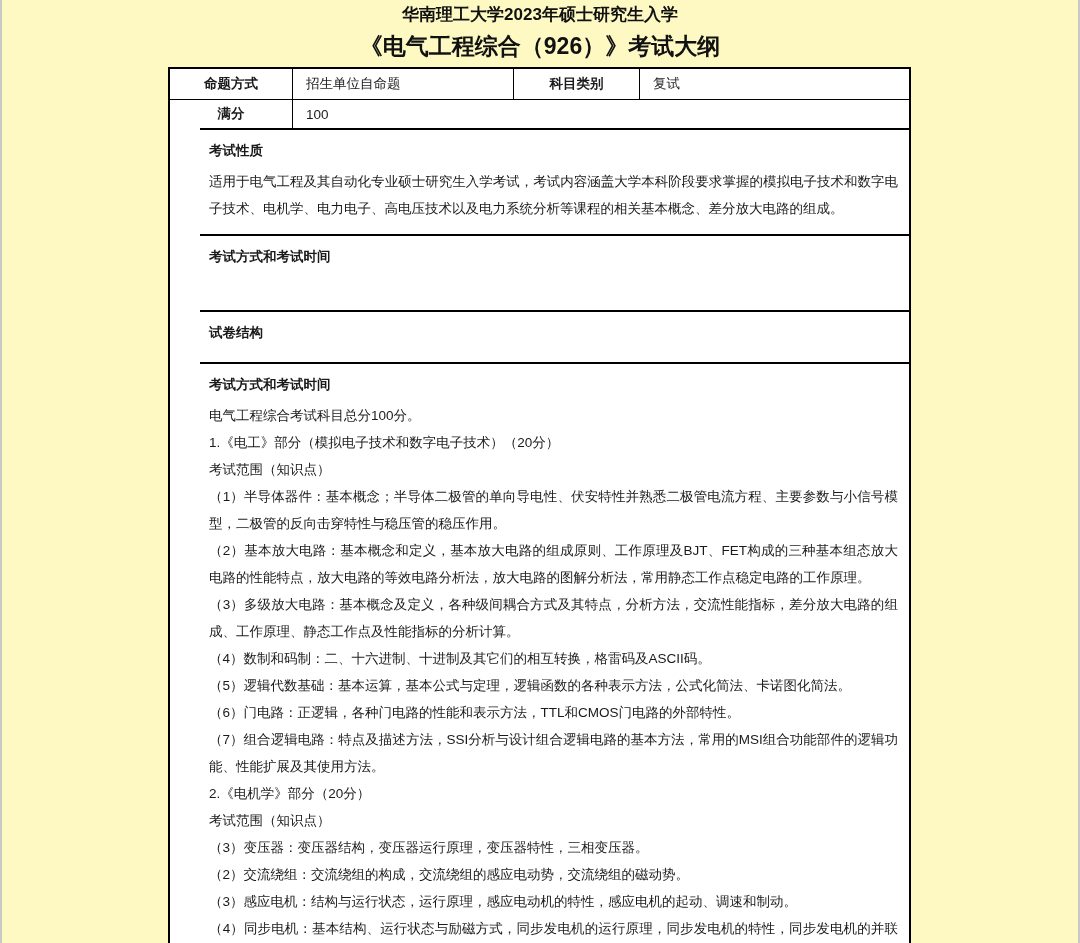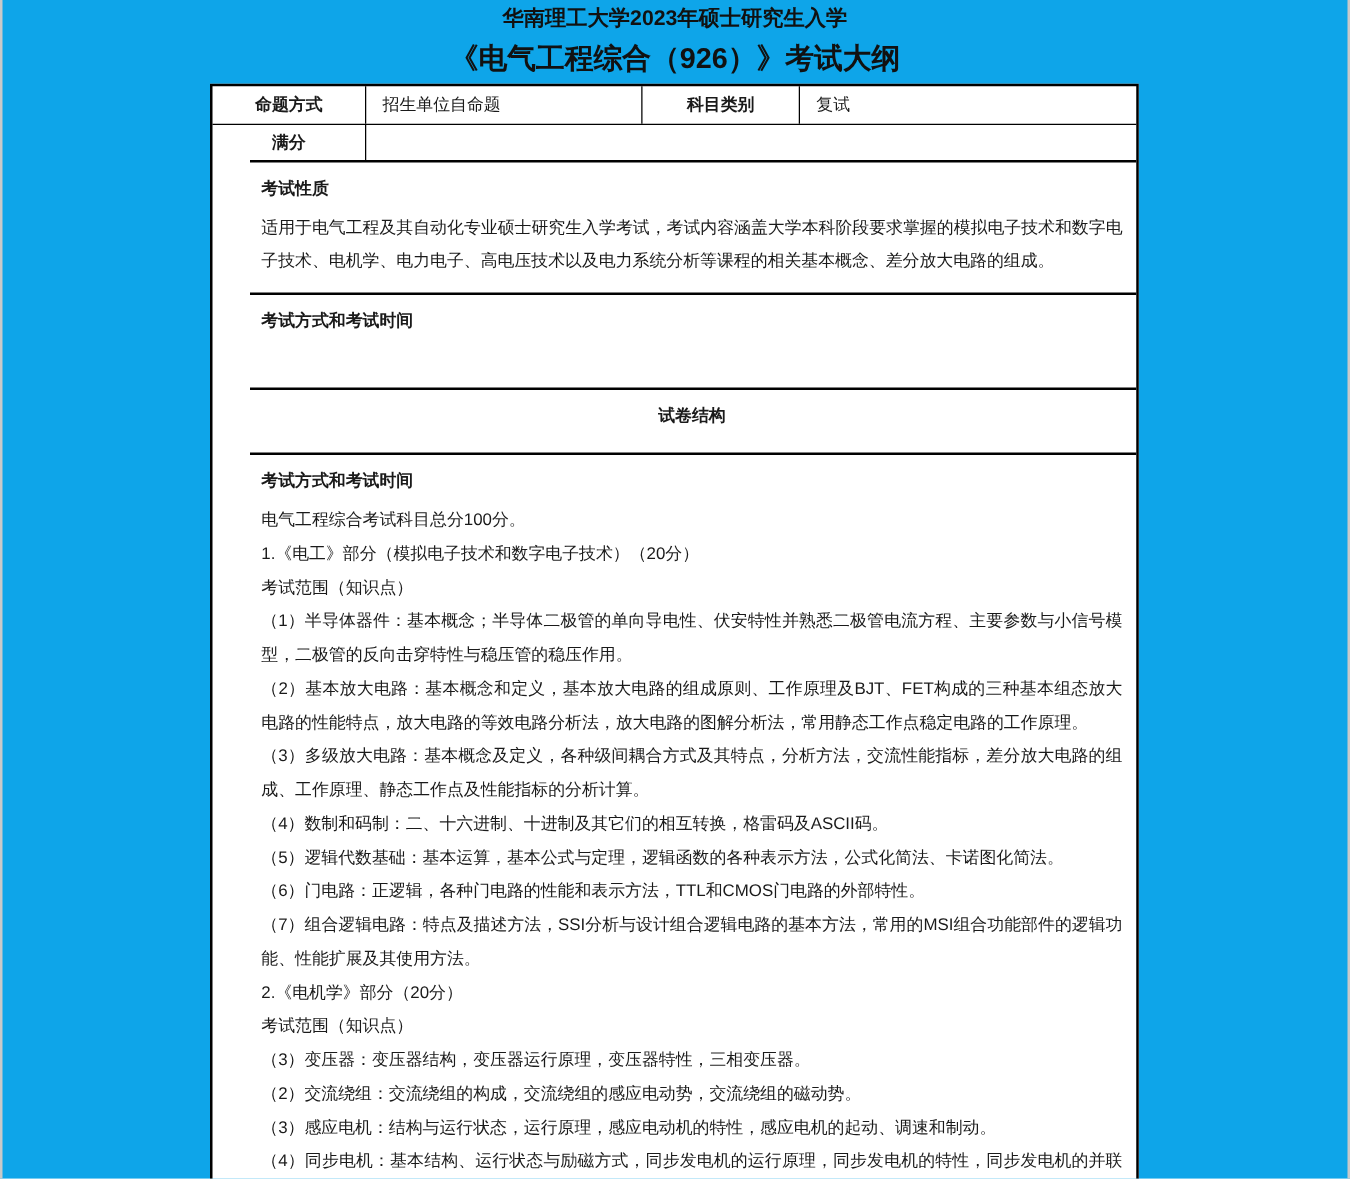--- a/index.html
+++ b/index.html
@@ -5,21 +5,21 @@
   html, body { margin: 0; padding: 0; background: #ffffff; }
   body {
     font-family: "Liberation Sans", "DejaVu Sans", sans-serif;
     color: #1a1a1a;
   }
   .page {
     position: relative;
     width: 1080px;
     height: 943px;
     box-sizing: border-box;
-    background: #0ea5e9;
+    background: #fef9c3;
     border-left: 2px solid #c9c9c9;
     border-right: 2px solid #c9c9c9;
     overflow: hidden;
   }
   .title-1 {
     margin: 3px 0 0 0;
     font-size: 17px;
     line-height: 24px;
     font-weight: bold;
     text-align: center;
@@ -82,41 +82,42 @@
     margin: 0 0 4px 0;
   }
   .section p {
     font-size: 13.5px;
     line-height: 27px;
     margin: 0;
     text-align: justify;
   }
   .sec-nature     { min-height: 105px; }
   .sec-method     { min-height: 76px; }
-  .sec-structure  { min-height: 51px; text-align: center; }
+  .sec-structure  { min-height: 51px; }
 </style>
 </head>
 <body>
 
 <div class="page">
 
   <div class="title-1">华南理工大学2023年硕士研究生入学</div>
   <div class="title-2">《电气工程综合（926）》考试大纲</div>
 
   <div class="outline">
 
     <div class="hdr-row1">
       <div class="cell label">命题方式</div>
       <div class="cell value mid">招生单位自命题</div>
       <div class="cell label">科目类别</div>
       <div class="cell value">复试</div>
     </div>
 
     <div class="hdr-row2">
       <div class="cell label">满分</div>
+      <div class="cell value">100</div>
     </div>
 
     <div class="section sec-nature">
       <div class="sec-heading">考试性质</div>
       <p>适用于电气工程及其自动化专业硕士研究生入学考试，考试内容涵盖大学本科阶段要求掌握的模拟电子技术和数字电子技术、电机学、电力电子、高电压技术以及电力系统分析等课程的相关基本概念、差分放大电路的组成。</p>
     </div>
 
     <div class="section sec-method">
       <div class="sec-heading">考试方式和考试时间</div>
     </div>

